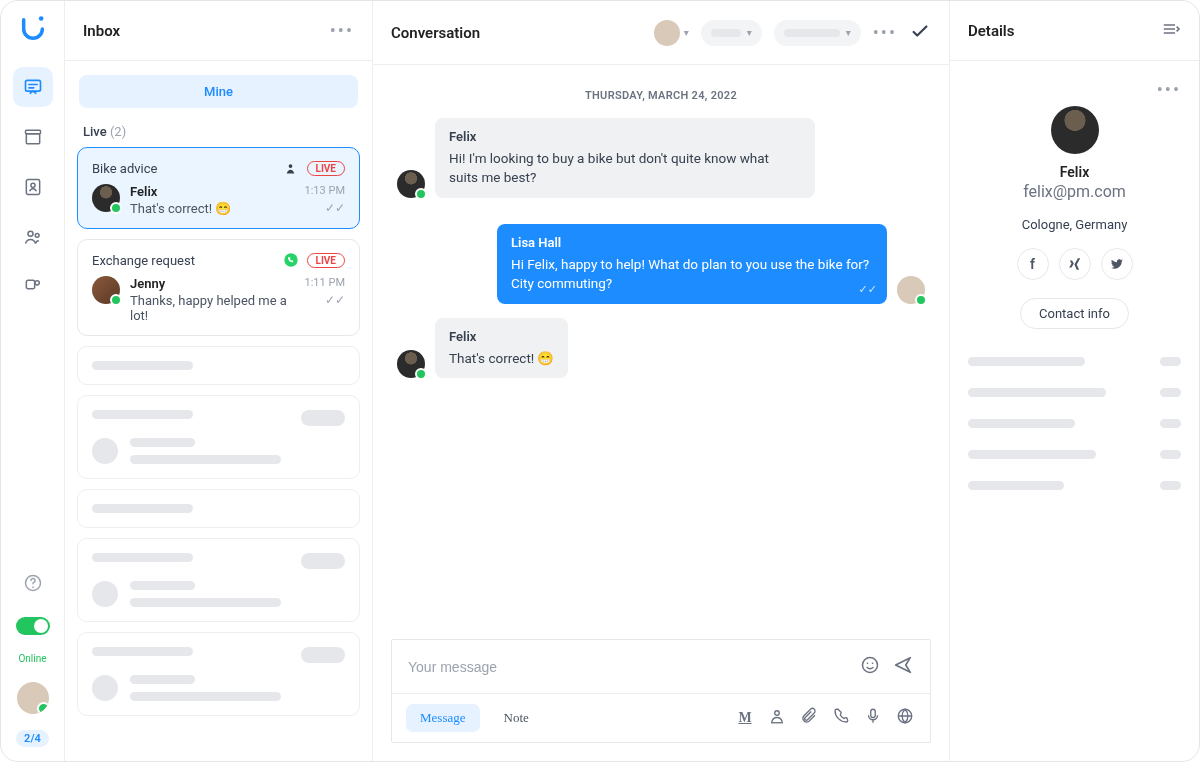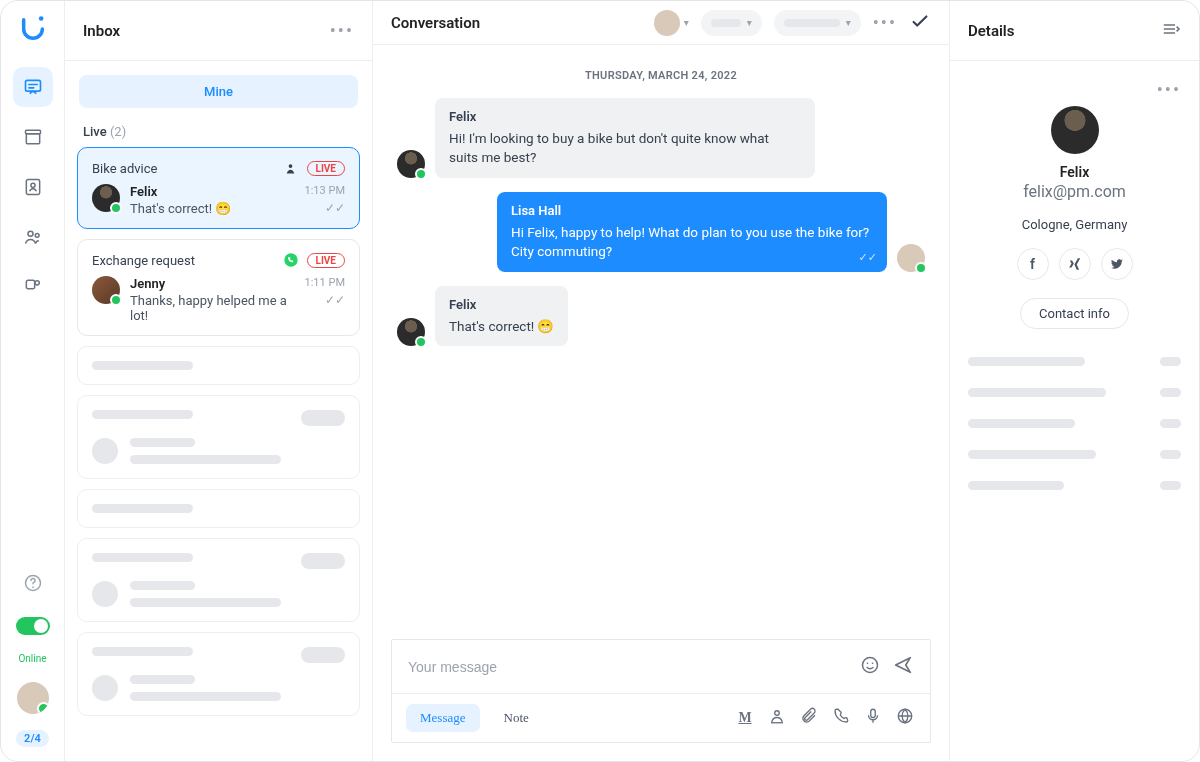--- a/index.html
+++ b/index.html
@@ -201,21 +201,21 @@
   .sk-pill { height: 16px; width: 44px; border-radius: 8px; background: #e5e7eb; }
 
   
   .conv {
     flex: 1;
     display: flex;
     flex-direction: column;
     min-width: 0;
   }
   .conv-header {
-    height: 44px;
+    height: 64px;
     display: flex;
     align-items: center;
     padding: 0 18px;
     border-bottom: 1px solid #eee;
     gap: 12px;
   }
   .conv-header .col-title { flex: none; }
   .hdr-spacer { flex: 1; }
   .hdr-avatar {
     width: 26px; height: 26px;
@@ -270,21 +270,21 @@
   }
   .bubble {
     max-width: 420px;
     border-radius: 8px;
     padding: 10px 14px;
     font-size: 13.5px;
     line-height: 1.45;
     position: relative;
   }
   .bubble.gray { background: #f0f1f3; color: #374151; }
-  .bubble.blue { background: #1d8cff; color: #fff; }
+  .bubble.blue { background: #1d8cff; color: #fff; margin-top: 12px; }
   .bubble .sender { font-weight: 600; font-size: 13px; margin-bottom: 2px; }
   .bubble.blue .sender { color: #fff; }
   .bubble .tick {
     position: absolute;
     right: 10px;
     bottom: 6px;
     font-size: 11px;
     color: rgba(255,255,255,0.8);
   }
   .composer {

